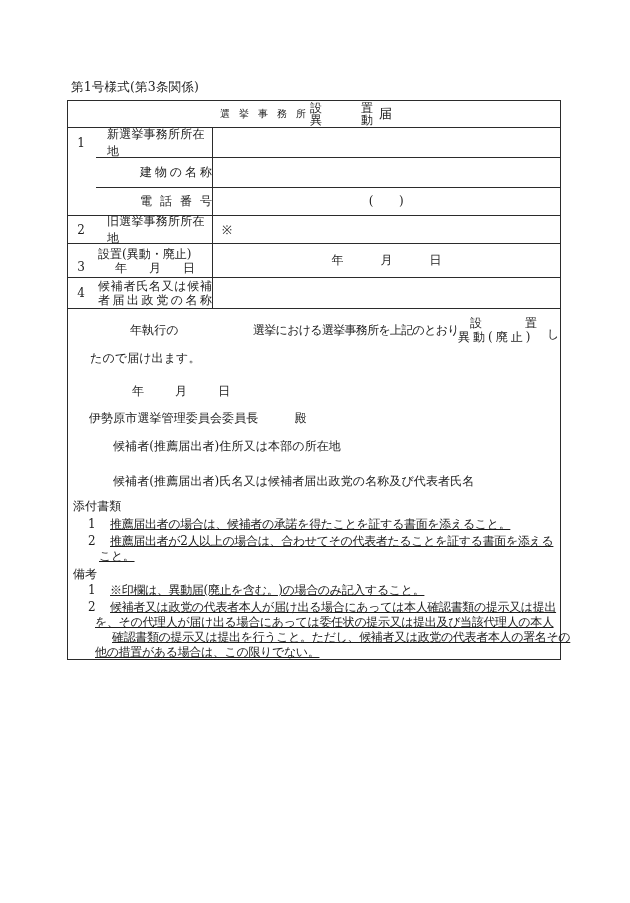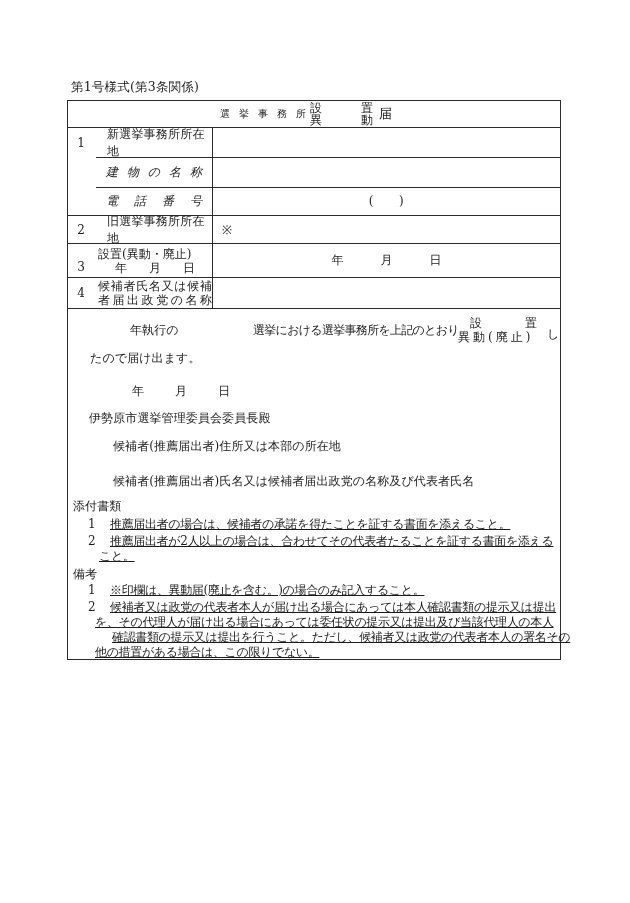--- a/index.html
+++ b/index.html
@@ -20,22 +20,22 @@
   .lcol { width:145px; flex:none; border-right:1px solid #2b2b2b; box-sizing:border-box;
           position:relative; display:flex; align-items:center; }
   .vcol { flex:1; box-sizing:border-box; display:flex; align-items:center; position:relative; }
   .sub .vcol { border-top:1px solid #2b2b2b; }
   .sub .lcol::before { content:""; position:absolute; left:28px; right:0; top:0;
           border-top:1px solid #2b2b2b; }
   .num { position:absolute; left:0; top:50%; transform:translateY(-50%);
          width:26px; text-align:center; font-size:12px; }
   .num-bottom { top:auto; bottom:3px; transform:none; }
   .lbl { margin-left:39px; letter-spacing:0.2px; }
-  .lbl-j { display:block; margin-left:38px; width:96px;
-           text-align:justify; text-align-last:justify;font-style:italic; }
+  .lbl-j { display:block; margin-left:72px; width:96px;
+           text-align:justify; text-align-last:justify; }
   .lbl2 { margin-left:30px; width:116px; line-height:14px; }
   .lbl2 .jline { display:block; text-align:justify; text-align-last:justify; }
   .r3line2 { display:flex; justify-content:center; gap:22px; }
 
   
   .title-row { height:27px; display:flex; align-items:center; padding-left:152px;
                box-sizing:border-box; border-bottom:1px solid #2b2b2b; }
   .title-main { font-size:10px; letter-spacing:9px; white-space:nowrap; }
   .title-stack { width:63px; margin-left:-5px; display:flex; flex-direction:column;
                  font-size:12px; line-height:12.5px; }
@@ -162,21 +162,21 @@
       <span class="fl" style="left:479px; top:18px">し</span>
 
       <span class="fl" style="left:22px; top:42px">たので届け出ます。</span>
 
       <span class="fl flex-line" style="left:64px; top:75px; gap:31px">
         <span>年</span>
         <span>月</span>
         <span>日</span>
       </span>
 
-      <span class="fl flex-line" style="left:21px; top:102px; ">
+      <span class="fl flex-line" style="left:21px; top:102px; gap:36px">
         <span>伊勢原市選挙管理委員会委員長</span>
         <span>殿</span>
       </span>
 
       <span class="fl" style="left:45px; top:130px">候補者(推薦届出者)住所又は本部の所在地</span>
       <span class="fl" style="left:45px; top:165px">候補者(推薦届出者)氏名又は候補者届出政党の名称及び代表者氏名</span>
 
       <span class="fl" style="left:5px; top:190px">添付書類</span>
       <span class="fl" style="left:20px; top:208px">1</span>
       <span class="fl tight" style="left:42px; top:208px">推薦届出者の場合は、候補者の承諾を得たことを証する書面を添えること。</span>

